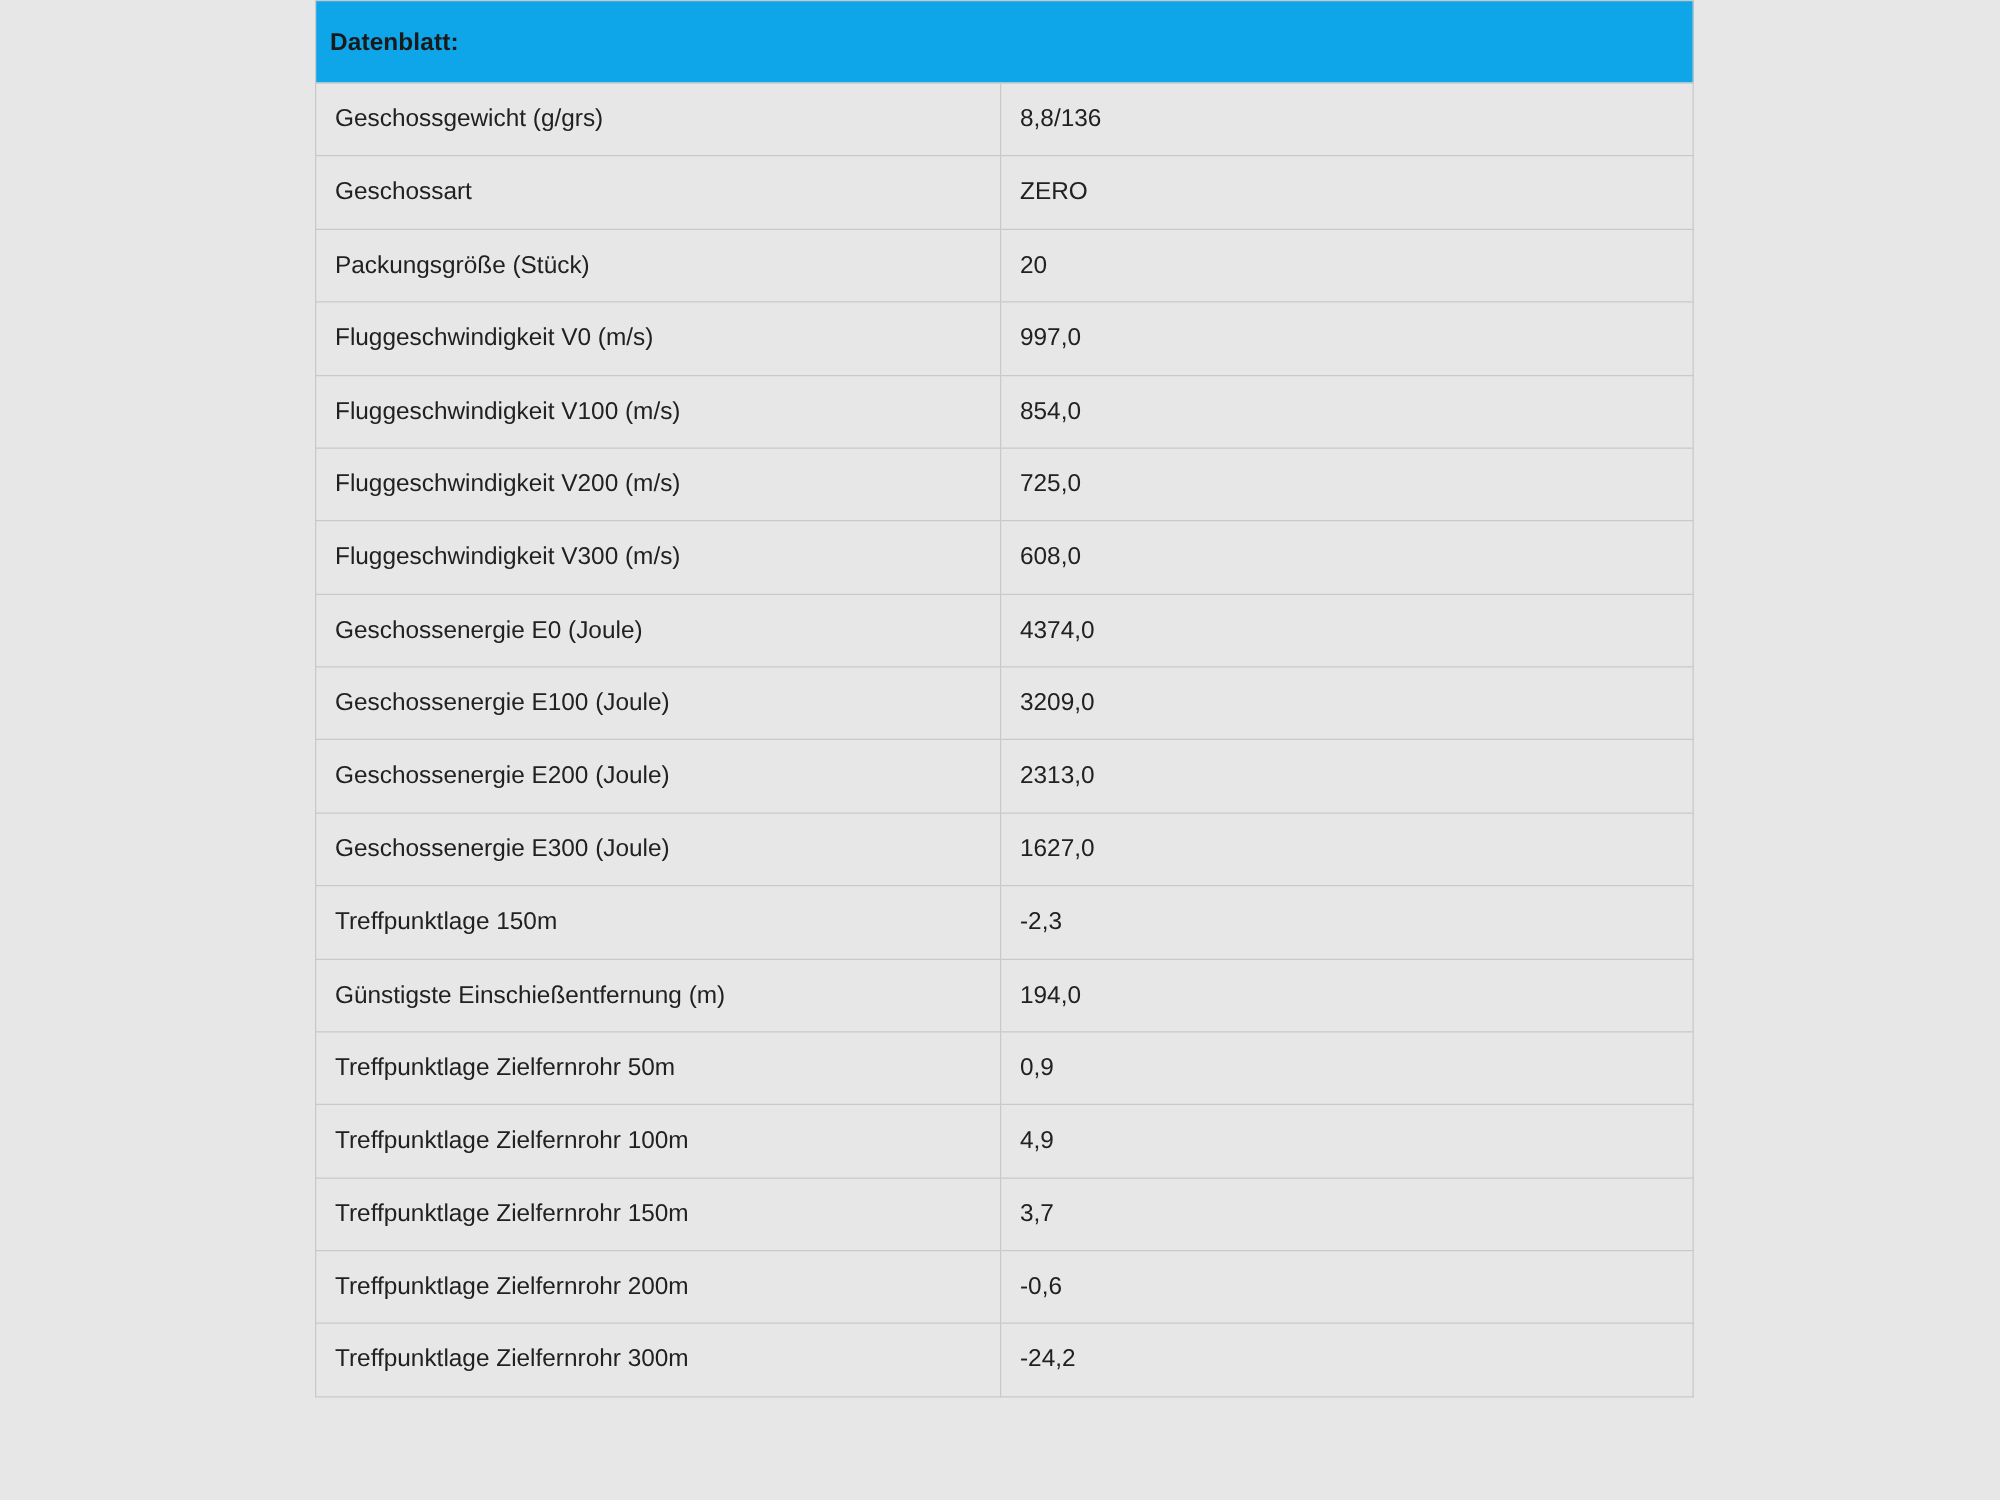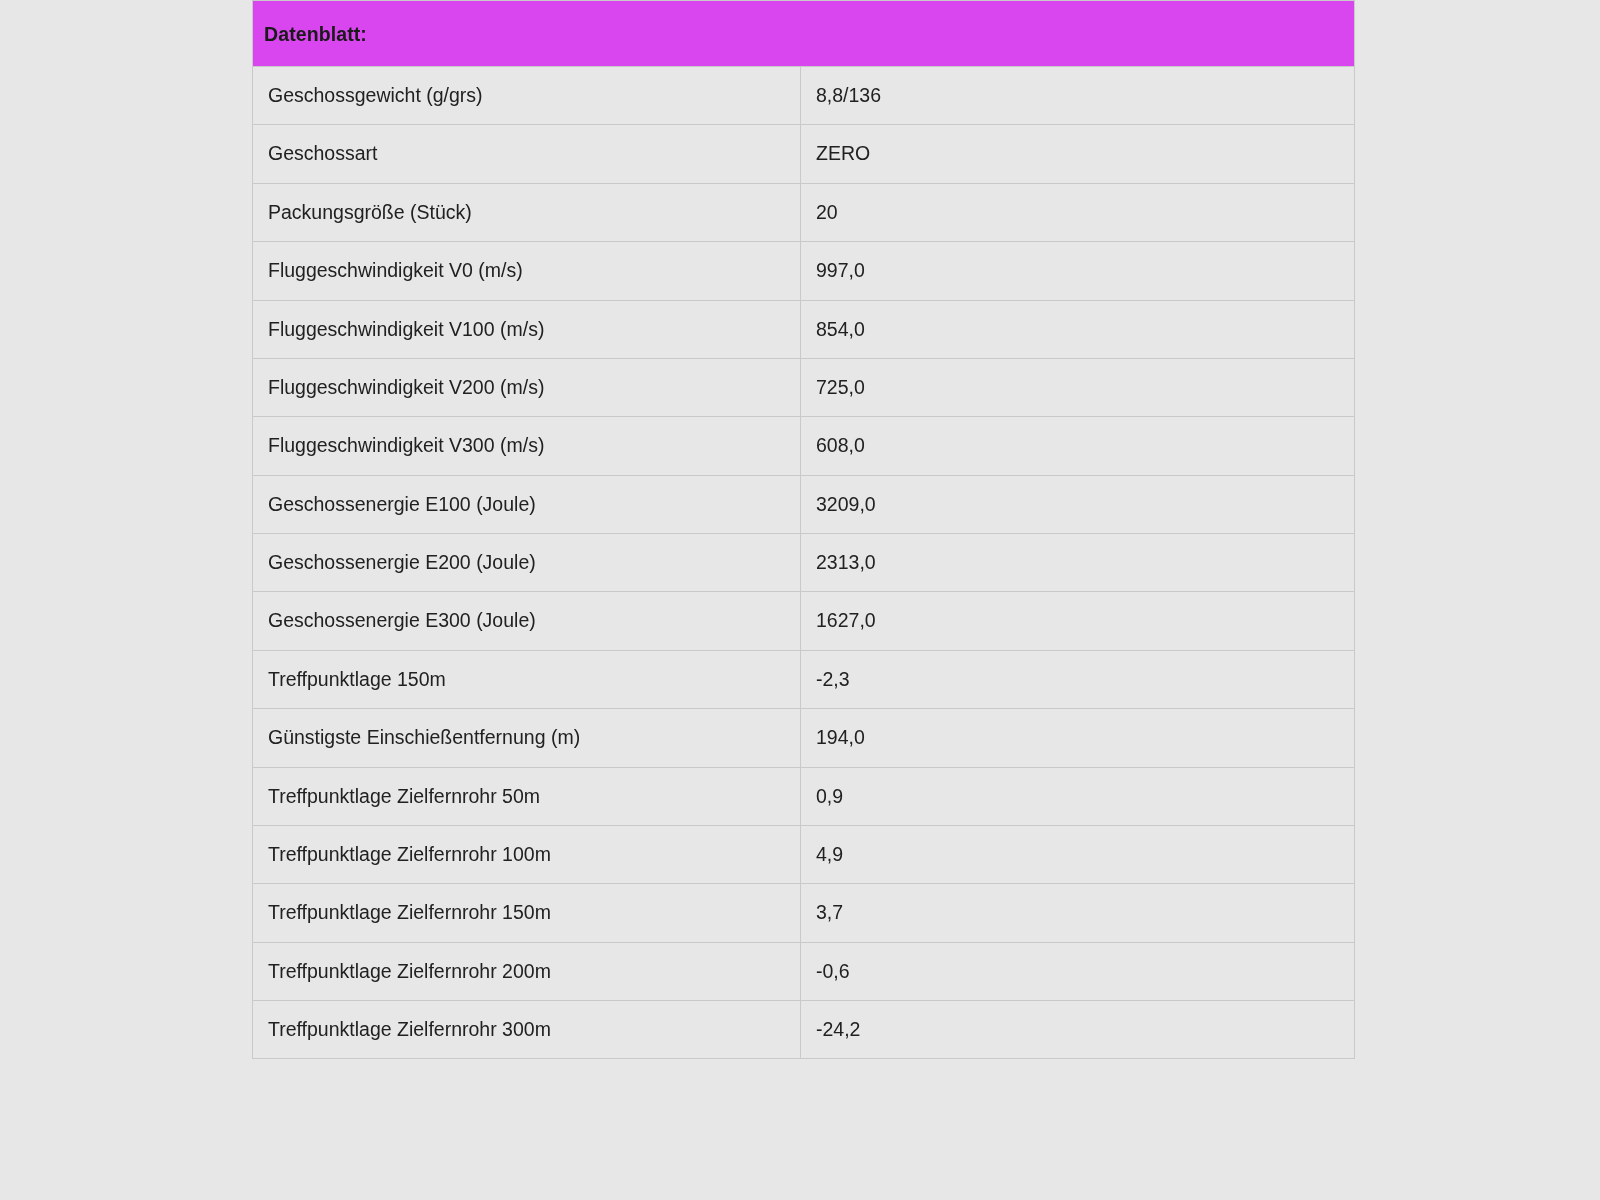--- a/index.html
+++ b/index.html
@@ -27,21 +27,21 @@
   }
   table.datasheet caption {
     caption-side: top;
     text-align: left;
     font-weight: bold;
     font-size: 19.5px;
     color: #1a1a1a;
     padding: 22px 0 20px 11px;
     border: 1px solid #c9c9c9;
     border-bottom: none;
-    background: #d946ef;
+    background: #0ea5e9;
     box-sizing: border-box;
     letter-spacing: 0.1px;
   }
   table.datasheet td {
     border: 1px solid #c9c9c9;
     font-size: 19.5px;
     color: #212121;
     padding: 16px 0 17px 15px;
     vertical-align: middle;
     line-height: 1.25;
@@ -83,20 +83,24 @@
         </tr>
         <tr>
           <td class="label">Fluggeschwindigkeit V200 (m/s)</td>
           <td class="value">725,0</td>
         </tr>
         <tr>
           <td class="label">Fluggeschwindigkeit V300 (m/s)</td>
           <td class="value">608,0</td>
         </tr>
         <tr>
+          <td class="label">Geschossenergie E0 (Joule)</td>
+          <td class="value">4374,0</td>
+        </tr>
+        <tr>
           <td class="label">Geschossenergie E100 (Joule)</td>
           <td class="value">3209,0</td>
         </tr>
         <tr>
           <td class="label">Geschossenergie E200 (Joule)</td>
           <td class="value">2313,0</td>
         </tr>
         <tr>
           <td class="label">Geschossenergie E300 (Joule)</td>
           <td class="value">1627,0</td>

